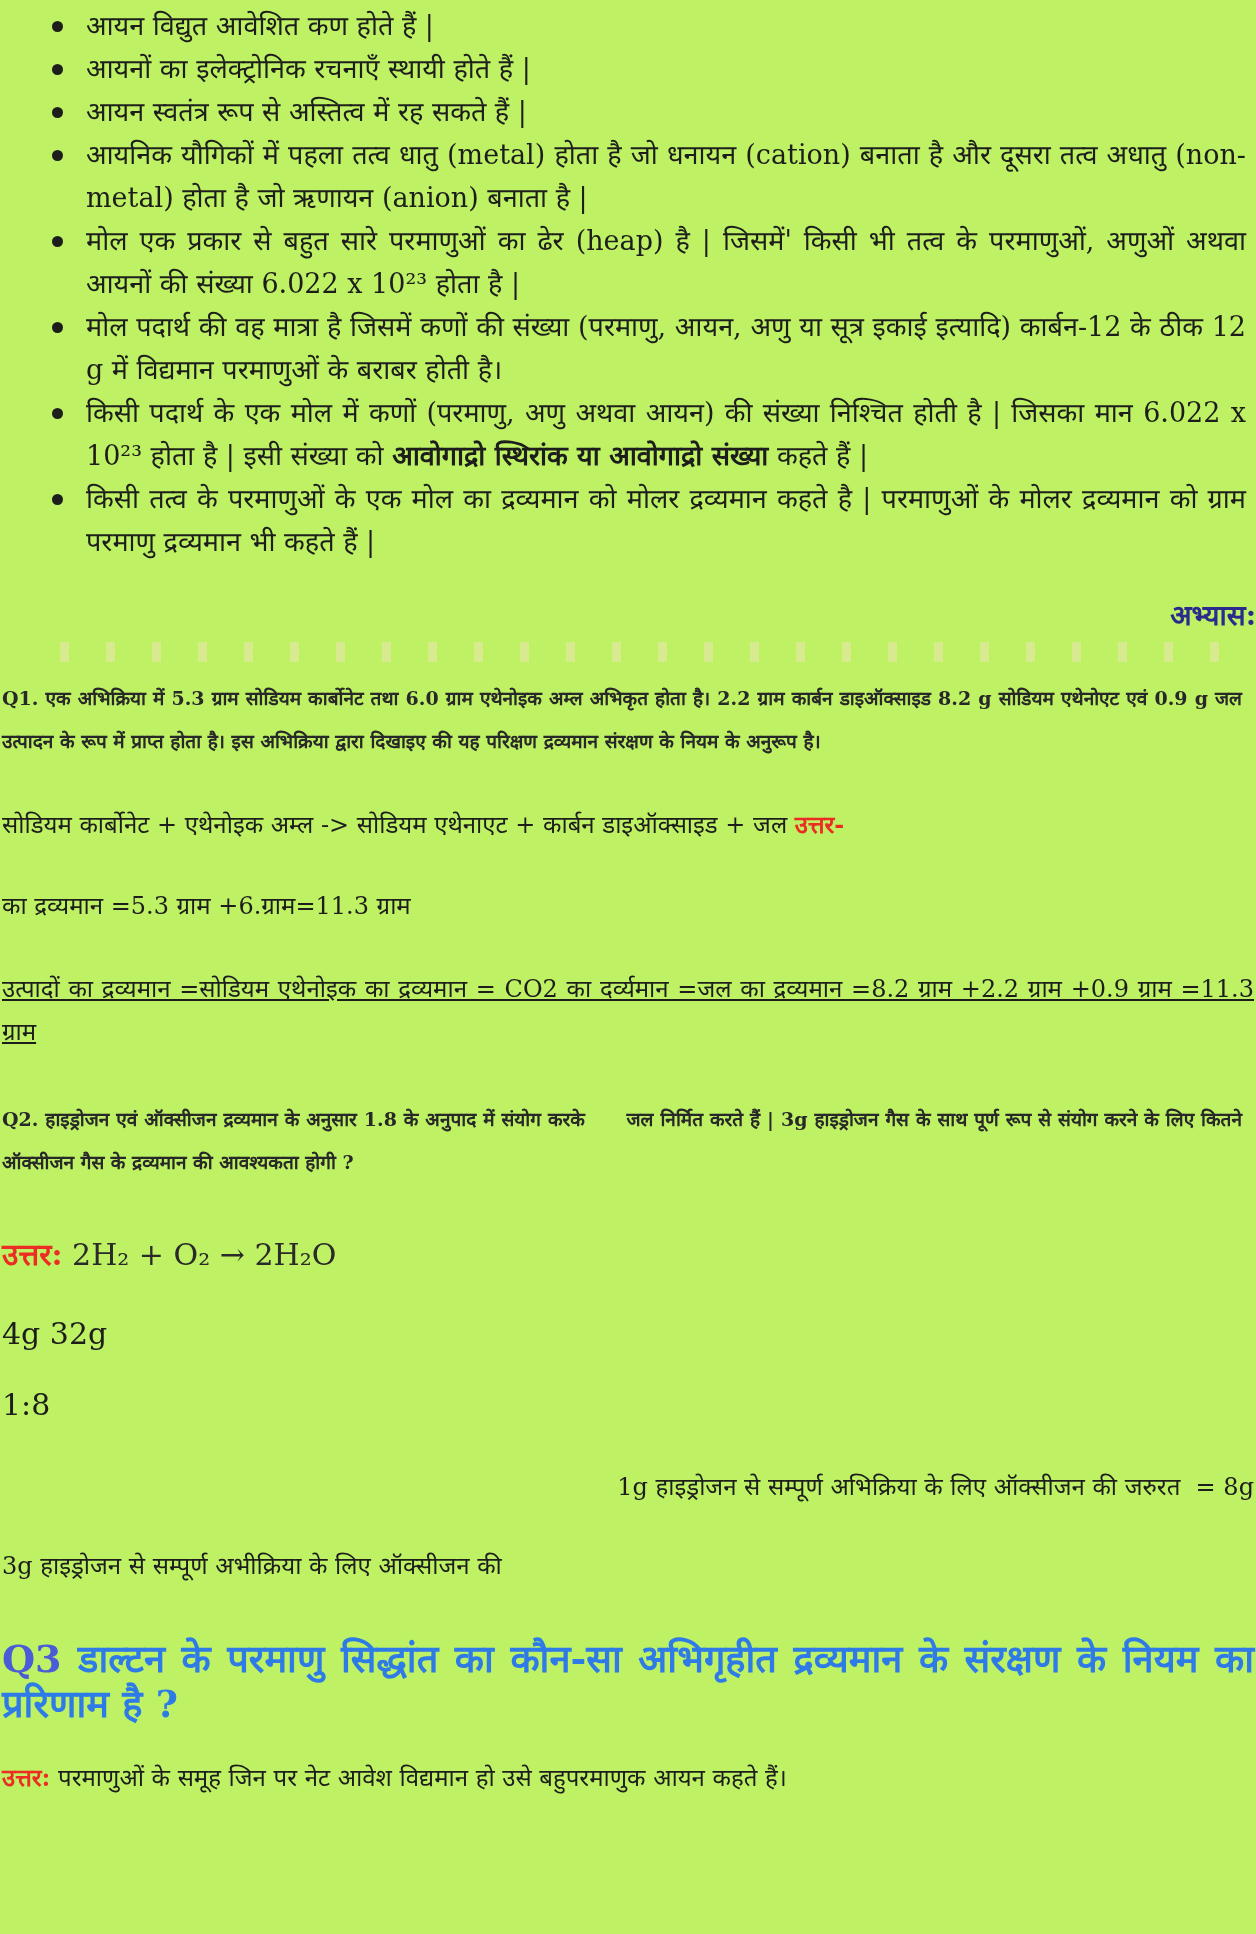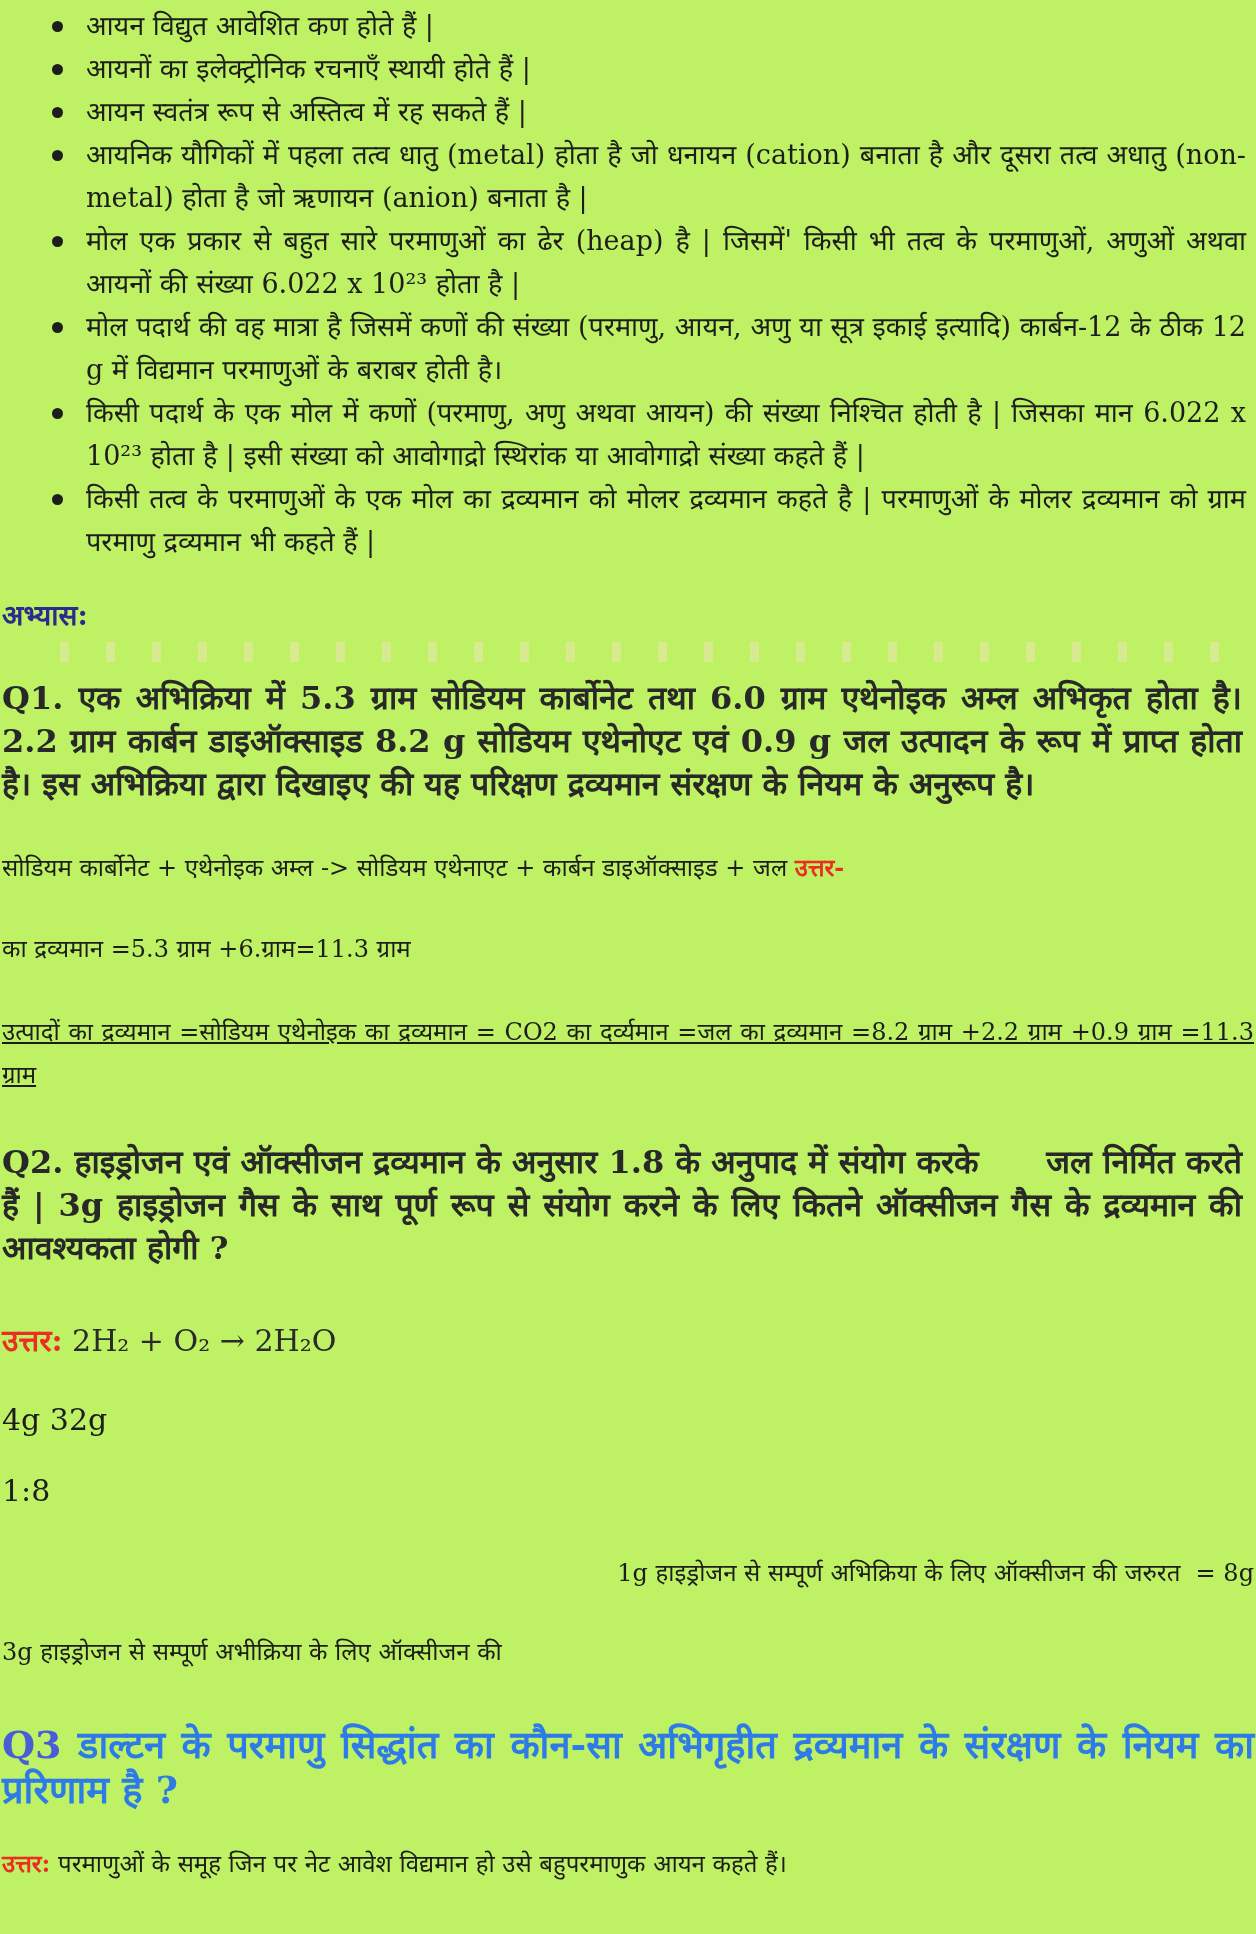--- a/index.html
+++ b/index.html
@@ -20,42 +20,43 @@
     line-height:43px;
     text-align:justify;
     color:#1d1d1b;
   }
   ul.notes li::before {
     content:"";
     position:absolute; left:8px; top:17px;
     width:11px; height:11px; border-radius:50%;
     background:#1d1d1b;
   }
-  .bold-seg { font-weight:normal; }
+  .bold-seg { font-weight:bold; }
 
   
   .exercise-heading {
     margin:36px 0 0 2px;
     font-size:28px; line-height:34px;
     font-weight:bold;
     color:#2b2b8e;
+    text-align:right;
   }
 
   
   .watermark-row {
     position:absolute; left:60px; right:20px; top:642px; height:20px;
     background:repeating-linear-gradient(90deg,
       rgba(238,228,178,0.55) 0px, rgba(238,228,178,0.55) 9px,
       rgba(255,255,255,0) 9px, rgba(255,255,255,0) 46px);
     pointer-events:none;
   }
 
   .q-para {
     margin:44px 14px 0 2px;
-    font-size:32px; line-height:43px;
+    font-size:19px; line-height:43px;
     font-weight:bold;
     color:#282828;
     text-align:justify;
   }
   .q2-para { margin-top:44px; }
 
   .flow-line {
     margin:0 2px;
     font-size:24px; line-height:43px;
     color:#1d1d1b;

